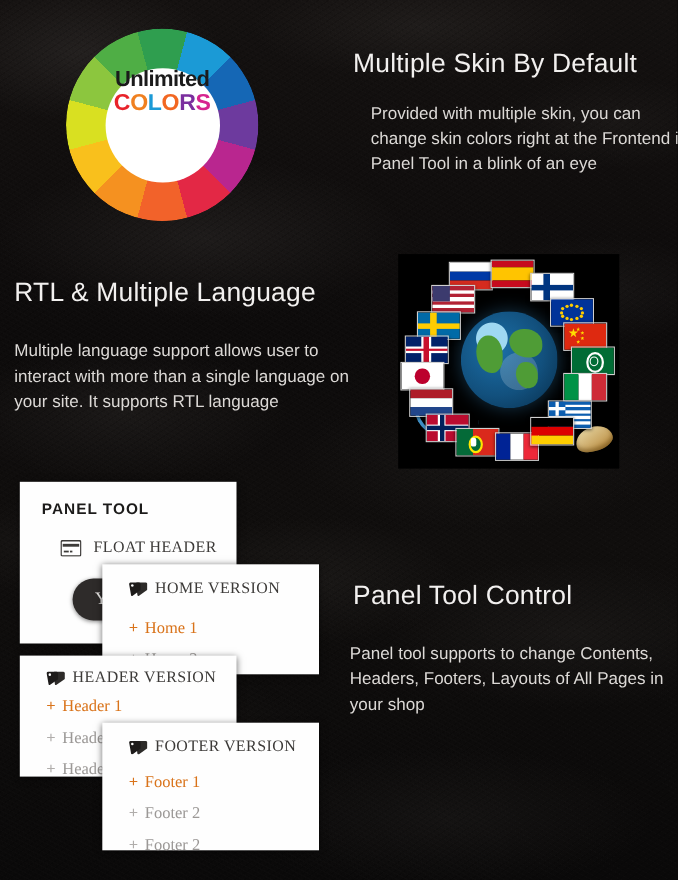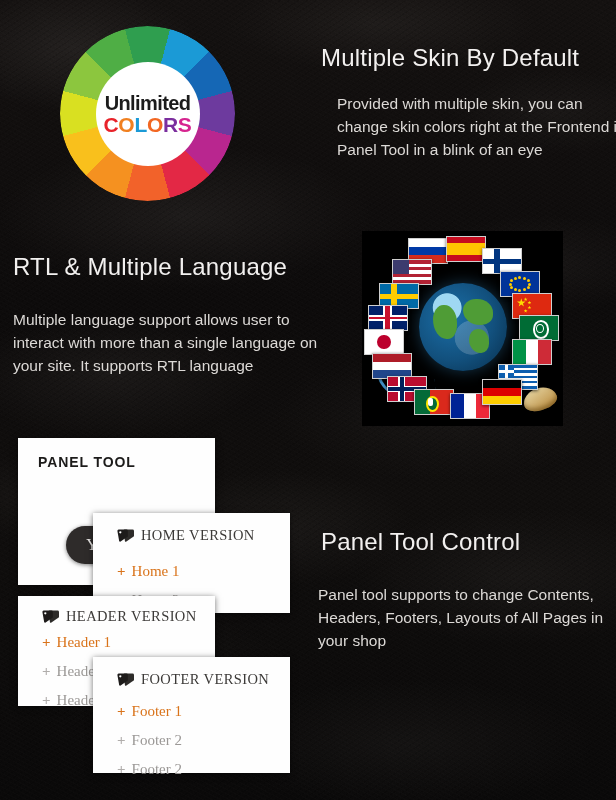--- a/index.html
+++ b/index.html
@@ -38,21 +38,21 @@
 
   
   #color-wheel{position:absolute;left:60px;top:26px;width:175px;height:175px;}
   #wheel-ring{
     position:absolute;inset:0;border-radius:50%;
     box-shadow:0 0 0 0 rgba(0,0,0,0);
   }
   #wheel-hub{
     position:absolute;left:50%;top:50%;width:104px;height:104px;margin:-52px 0 0 -52px;
     background:#fff;border-radius:50%;
-    display:flex;flex-direction:column;align-items:center;justify-content:center;
+    display:flex;flex-direction:column;align-items:center;
     line-height:1;
   }
   #wheel-title{
     font-family:"Liberation Sans", sans-serif;
     font-weight:bold;font-size:20px;color:#1b1b1b;letter-spacing:-.6px;
     margin-bottom:1px;
   }
   #wheel-subtitle{
     font-family:"Liberation Sans", sans-serif;
     font-weight:bold;font-size:21px;letter-spacing:-.3px;display:flex;
@@ -318,20 +318,31 @@
       <i style="background: rgb(221, 0, 0); left: 0%; top: 33.3%; width: 100%; height: 33.4%;"></i>
       <i style="background: rgb(255, 206, 0); left: 0%; top: 66.7%; width: 100%; height: 33.3%;"></i>
     </div>
   </div>
 
 <div class="section-title" id="title-panel">Panel Tool Control</div>
 <div class="section-body" id="body-panel">Panel tool supports to change Contents, Headers, Footers, Layouts of All Pages in your shop</div>
 
 <div class="panel" id="panel-tool">
   <div id="panel-tool-title">PANEL TOOL</div>
+  <div id="float-header-row">
+    <span class="card-icon">
+      <svg viewBox="0 0 19 15" width="19" height="15">
+        <rect x="0.5" y="0.5" width="18" height="14" rx="1.5" fill="#fff" stroke="#3d3b39" stroke-width="1.4"></rect>
+        <rect x="2" y="3.4" width="15" height="2.6" fill="#3d3b39"></rect>
+        <rect x="3" y="9.6" width="4.5" height="1.6" fill="#3d3b39"></rect>
+        <rect x="8.6" y="9.6" width="2.2" height="1.6" fill="#3d3b39"></rect>
+      </svg>
+    </span>
+    <span id="float-header-label">FLOAT HEADER</span>
+  </div>
   <div id="toggle-yes">Yes</div>
 </div>
 
 <div class="panel" id="panel-home">
   <div class="panel-heading">
     <span class="tag-icon">
       <svg viewBox="0 0 17 13" width="17" height="13">
         <path d="M7.4 0.6 L15.6 0.6 A1.4 1.4 0 0 1 17 2 L17 7.2 L9.4 12.6 A1.1 1.1 0 0 1 8 12.4 L6.4 2 A1.4 1.4 0 0 1 7.4 0.6 Z" fill="#2d2b29"></path>
         <path d="M1.6 0.6 L9.4 0.6 A1.4 1.4 0 0 1 10.8 2 L10.8 7.4 L3.6 12.6 A1.1 1.1 0 0 1 2.2 12.3 L0.4 2.1 A1.4 1.4 0 0 1 1.6 0.6 Z" fill="#1d1b1a"></path>
         <circle cx="3.3" cy="3.3" r="1.15" fill="#fefefe"></circle>

